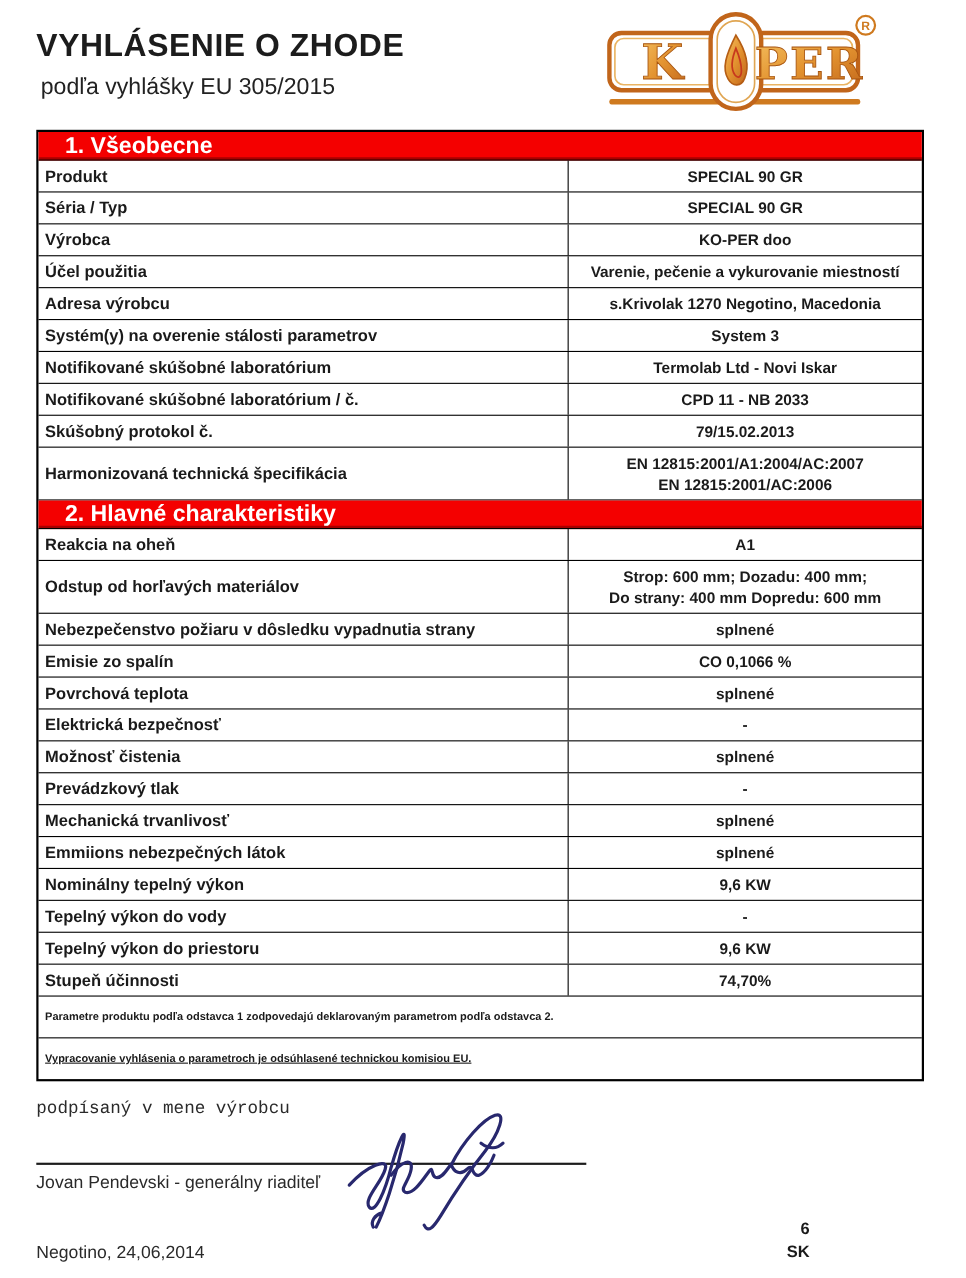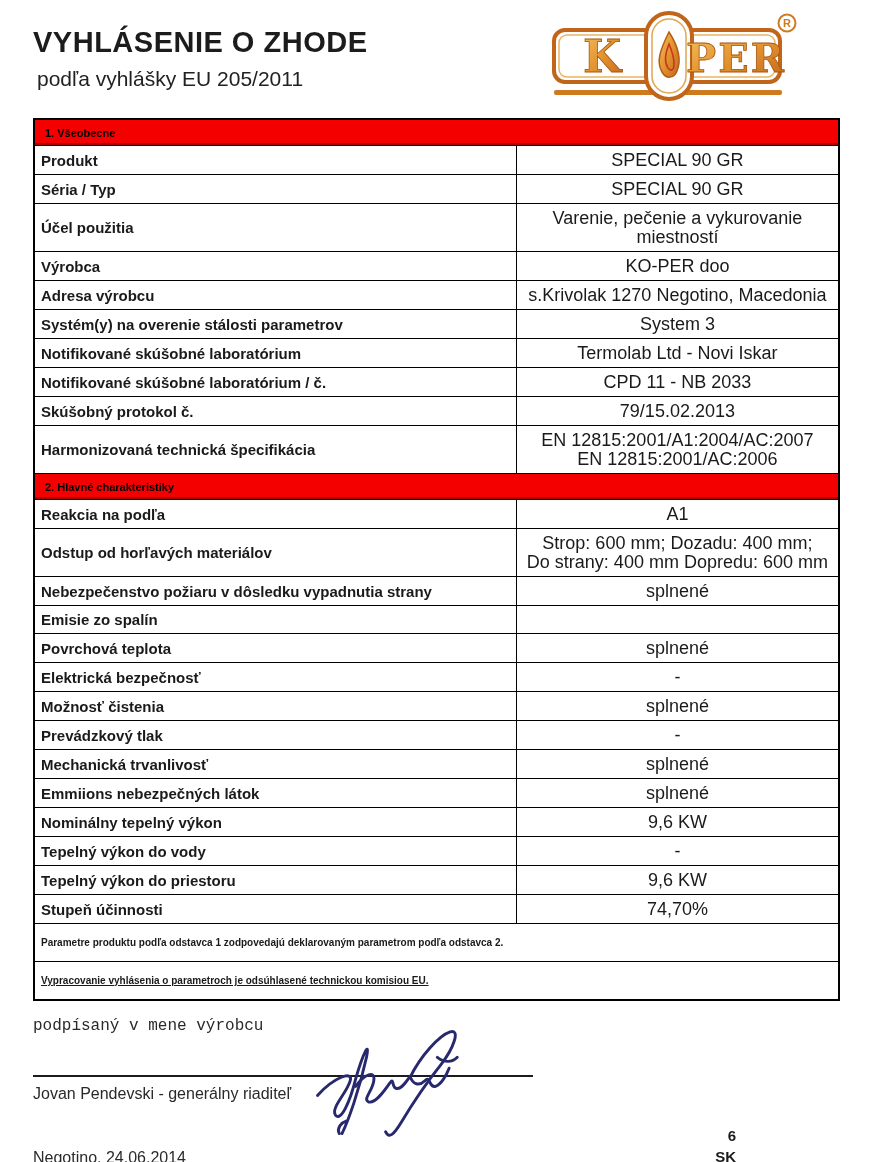--- a/index.html
+++ b/index.html
@@ -11,32 +11,32 @@
   
   .header{position:relative;height:92px;}
   .title{font-size:29px;font-weight:bold;margin:2px 0 0 0;color:#1c1c1c;letter-spacing:.5px;}
   .subtitle{font-size:21px;margin-top:8px;padding-left:4px;color:#222;}
   .logo{position:absolute;top:-16px;left:517px;width:250px;height:94px;}
   
   .doc-table{
     margin-top:0px;width:807px;border:2px solid #000;box-sizing:border-box;
   }
   .sec-band{
-    background:#f40000;color:#000000;font-weight:bold;font-size:11px;
-    padding:4px 6px 3px 10px;line-height:18px;border-bottom:1px solid #000;
+    background:#f40000;color:#ffffff;font-weight:bold;font-size:21px;
+    padding:4px 6px 3px 24px;line-height:18px;border-bottom:1px solid #000;
     box-shadow:inset 0 -2px 0 #a90000;
   }
   .t-row{display:flex;border-bottom:1px solid #000;justify-content:space-between;}
   .t-label{
     width:60%;box-sizing:border-box;border-right:1px solid #000;
     font-weight:bold;font-size:15px;line-height:18px;padding:5px 6px 4px 6px;
     display:flex;align-items:center;
   }
   .t-value{
-    width:40%;box-sizing:border-box;font-weight:normal;font-size:18px;line-height:19px;
+    width:40%;box-sizing:border-box;font-weight:bold;font-size:14px;line-height:19px;
     padding:5px 4px 4px 4px;text-align:center;white-space:pre-line;
     display:flex;align-items:center;justify-content:center;
   }
   .t-statement{
     font-weight:bold;font-size:10px;line-height:18px;padding:10px 6px 9px 6px;
     border-bottom:1px solid #000;
   }
   .t-statement:last-child{border-bottom:none;text-decoration:underline;}
   
   .footer{margin-top:12px;position:relative;font-size:16px;color:#2a2a2a;}
@@ -48,21 +48,21 @@
   .page-block{text-align:right;font-weight:bold;font-size:15px;line-height:21px;color:#1a1a1a;}
   .logo-letter{font-family:"DejaVu Serif","Liberation Serif",serif;font-weight:bold;}
 </style>
 </head>
 <body>
 
 <div class="page">
 
   <div class="header">
     <div class="title">VYHLÁSENIE O ZHODE</div>
-    <div class="subtitle">podľa vyhlášky EU 205/2011</div>
+    <div class="subtitle">podľa vyhlášky EU 305/2015</div>
 
     <div class="logo">
       <svg viewBox="0 0 250 94" width="250" height="94">
         <defs>
           <linearGradient id="gold" x1="0" y1="0" x2="1" y2="1">
             <stop offset="0" stop-color="#f4be5e"></stop>
             <stop offset="0.5" stop-color="#e39330"></stop>
             <stop offset="1" stop-color="#c1651a"></stop>
           </linearGradient>
         </defs>
@@ -91,26 +91,26 @@
       <div class="sec-band">1.  Všeobecne</div>
       <div class="t-row">
         <div class="t-label">Produkt</div>
         <div class="t-value">SPECIAL 90 GR</div>
       </div>
       <div class="t-row">
         <div class="t-label">Séria / Typ</div>
         <div class="t-value">SPECIAL 90 GR</div>
       </div>
       <div class="t-row">
+        <div class="t-label">Výrobca</div>
+        <div class="t-value">KO-PER doo</div>
+      </div>
+      <div class="t-row">
         <div class="t-label">Účel použitia</div>
         <div class="t-value">Varenie, pečenie a vykurovanie miestností</div>
-      </div>
-      <div class="t-row">
-        <div class="t-label">Výrobca</div>
-        <div class="t-value">KO-PER doo</div>
       </div>
       <div class="t-row">
         <div class="t-label">Adresa výrobcu</div>
         <div class="t-value">s.Krivolak 1270 Negotino, Macedonia</div>
       </div>
       <div class="t-row">
         <div class="t-label">Systém(y) na overenie stálosti parametrov</div>
         <div class="t-value">System 3</div>
       </div>
       <div class="t-row">
@@ -125,34 +125,35 @@
         <div class="t-label">Skúšobný protokol č.</div>
         <div class="t-value">79/15.02.2013</div>
       </div>
       <div class="t-row">
         <div class="t-label">Harmonizovaná technická špecifikácia</div>
         <div class="t-value">EN 12815:2001/A1:2004/AC:2007
 EN 12815:2001/AC:2006</div>
       </div>
       <div class="sec-band">2. Hlavné charakteristiky</div>
       <div class="t-row">
-        <div class="t-label">Reakcia na podľa</div>
+        <div class="t-label">Reakcia na oheň</div>
         <div class="t-value">A1</div>
       </div>
       <div class="t-row">
         <div class="t-label">Odstup od horľavých materiálov</div>
         <div class="t-value">Strop: 600 mm; Dozadu: 400 mm;
 Do strany: 400 mm Dopredu: 600 mm</div>
       </div>
       <div class="t-row">
         <div class="t-label">Nebezpečenstvo požiaru v dôsledku vypadnutia strany</div>
         <div class="t-value">splnené</div>
       </div>
       <div class="t-row">
         <div class="t-label">Emisie zo spalín</div>
+        <div class="t-value">CO 0,1066 %</div>
       </div>
       <div class="t-row">
         <div class="t-label">Povrchová teplota</div>
         <div class="t-value">splnené</div>
       </div>
       <div class="t-row">
         <div class="t-label">Elektrická bezpečnosť</div>
         <div class="t-value">-</div>
       </div>
       <div class="t-row">

